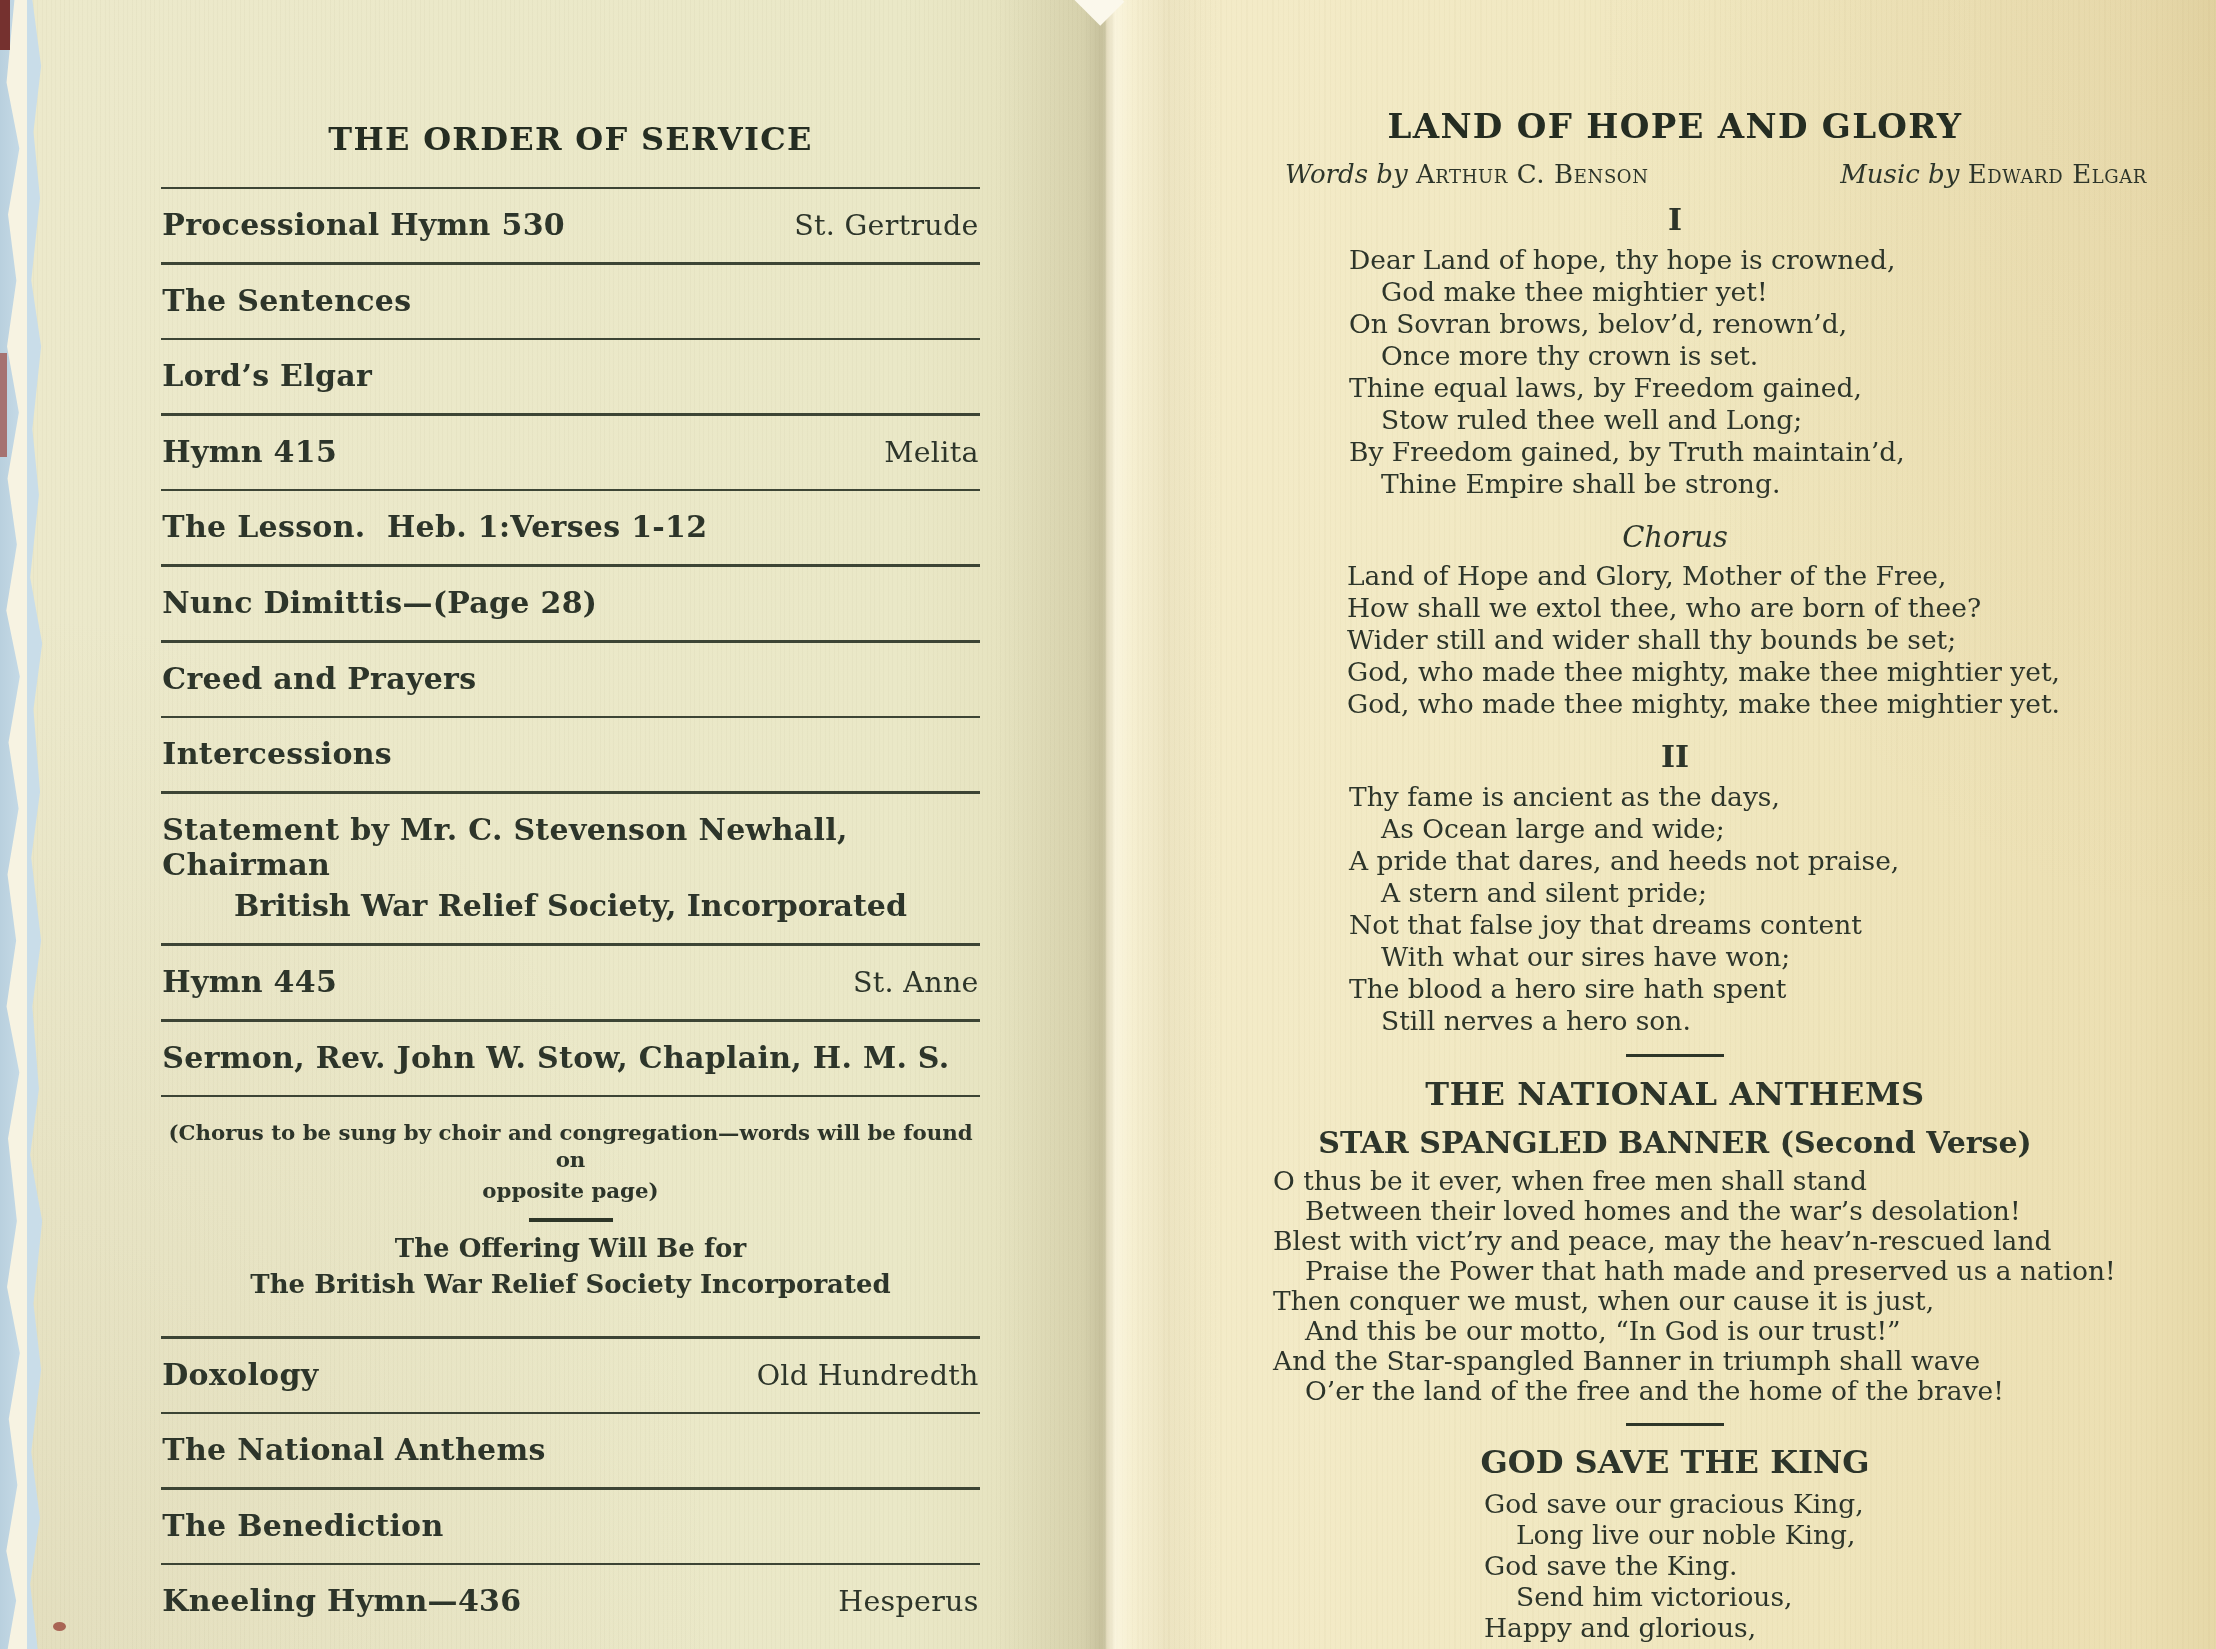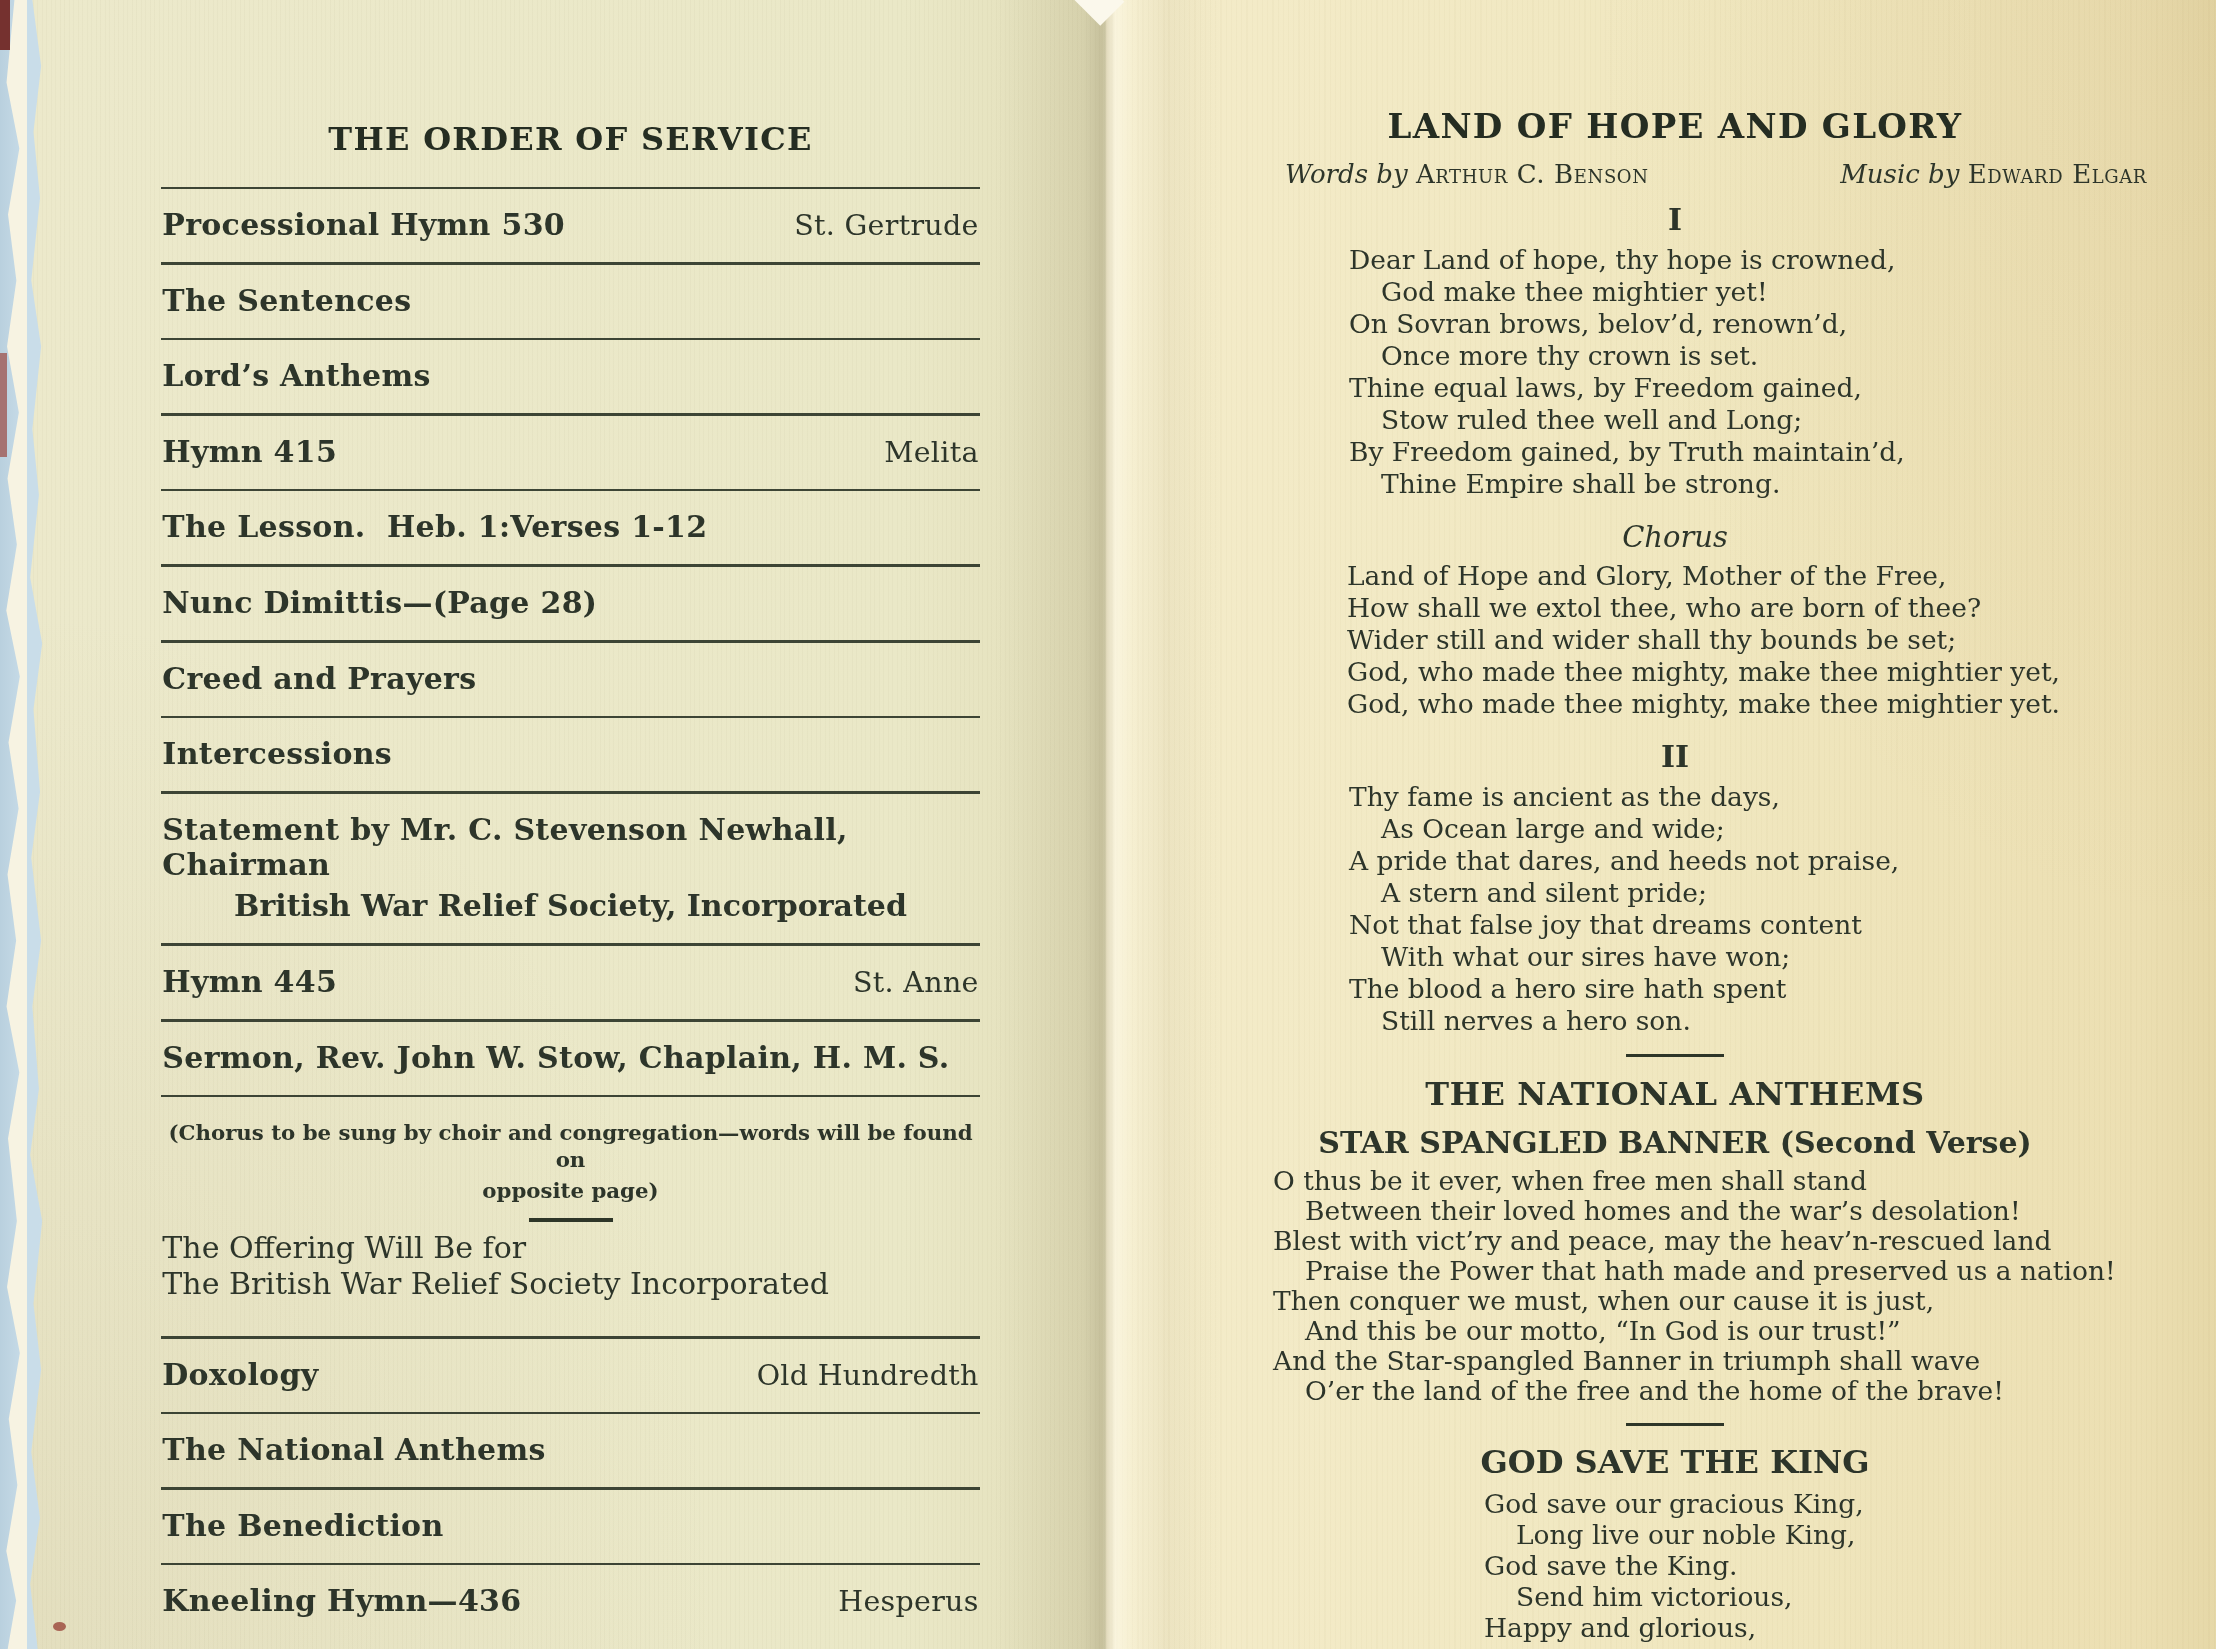--- a/index.html
+++ b/index.html
@@ -32,21 +32,21 @@
   .lp-inner{padding:120px 140px 0 133px;}
   .lp-title{margin:0 0 28.5px;text-align:center;font-size:32px;font-weight:bold;letter-spacing:1.3px;color:#252d22;}
   .rule{height:2.6px;background:#2e3628;opacity:.92;}
   .rowblock{padding:18px 1.3px 20px;}
   .rowline{display:flex;justify-content:space-between;align-items:baseline;}
   .rleft{font-size:30px;font-weight:bold;letter-spacing:0.3px;}
   .rright{font-size:28.5px;font-weight:normal;letter-spacing:0.3px;}
   .line2{text-align:center;font-size:30px;font-weight:bold;margin-top:6.5px;}
   .noteline{text-align:center;font-size:21.3px;font-weight:bold;line-height:27px;margin-top:3.9px;}
   .shortrule-left{width:84px;height:3.9px;background:#2e3628;margin:14.2px auto 7.8px;}
-  .offerline{text-align:left;font-size:30px;font-weight:normal;line-height:36px;}
+  .offerline{text-align:center;font-size:26px;font-weight:bold;line-height:36px;}
   .offer-wrap{margin-bottom:14.2px;}
 
   
   .rp-content{padding:106px 69px 0 97px;}
   .rp-title{margin:0;text-align:center;font-size:34px;font-weight:bold;letter-spacing:1.3px;color:#252d22;}
   .rp-byline{margin-top:13px;display:flex;justify-content:space-between;padding:0 0 0 82px;font-size:26px;}
   .rp-byline em{font-style:italic;font-weight:normal;}
   .sc{font-variant:small-caps;letter-spacing:0.6px;}
   .sec-heading{font-size:30px;font-weight:bold;text-align:center;margin:13px 0 6.5px;}
   .hc-italic{font-style:italic;font-weight:normal;font-size:29px;}
@@ -85,21 +85,21 @@
           </div>
           <div class="rule"></div>
           <div class="rowblock">
             <div class="rowline">
               <span class="rleft">The Sentences</span>
             </div>
           </div>
           <div class="rule"></div>
           <div class="rowblock">
             <div class="rowline">
-              <span class="rleft">Lord’s Anthems</span>
+              <span class="rleft">Lord’s Elgar</span>
             </div>
           </div>
           <div class="rule"></div>
           <div class="rowblock">
             <div class="rowline">
               <span class="rleft">Hymn 415</span>
               <span class="rright">Melita</span>
             </div>
           </div>
           <div class="rule"></div>

